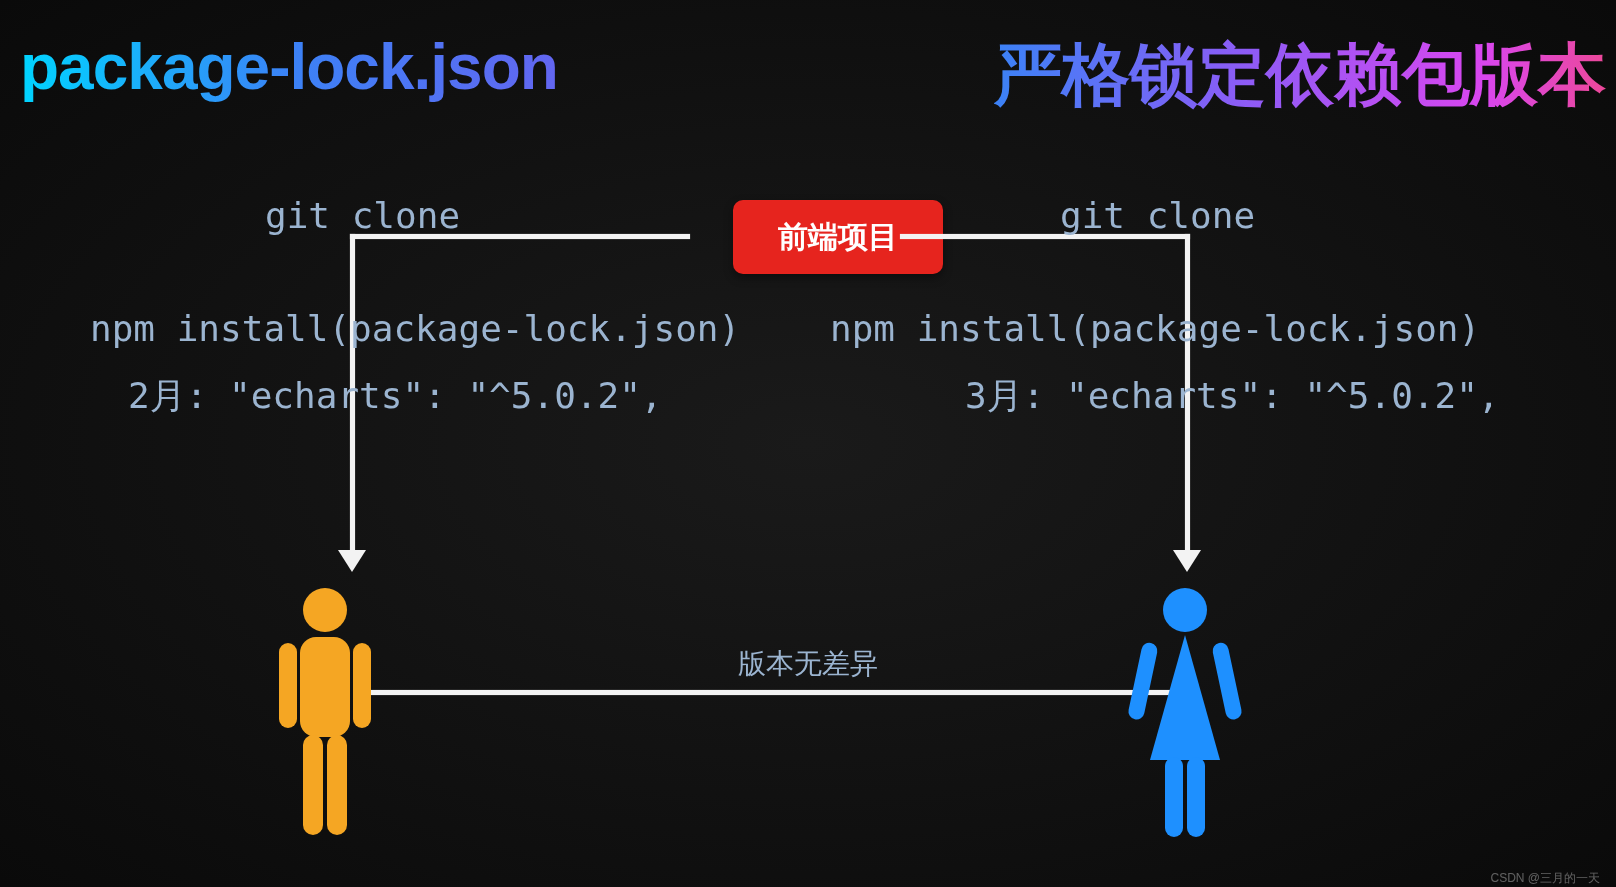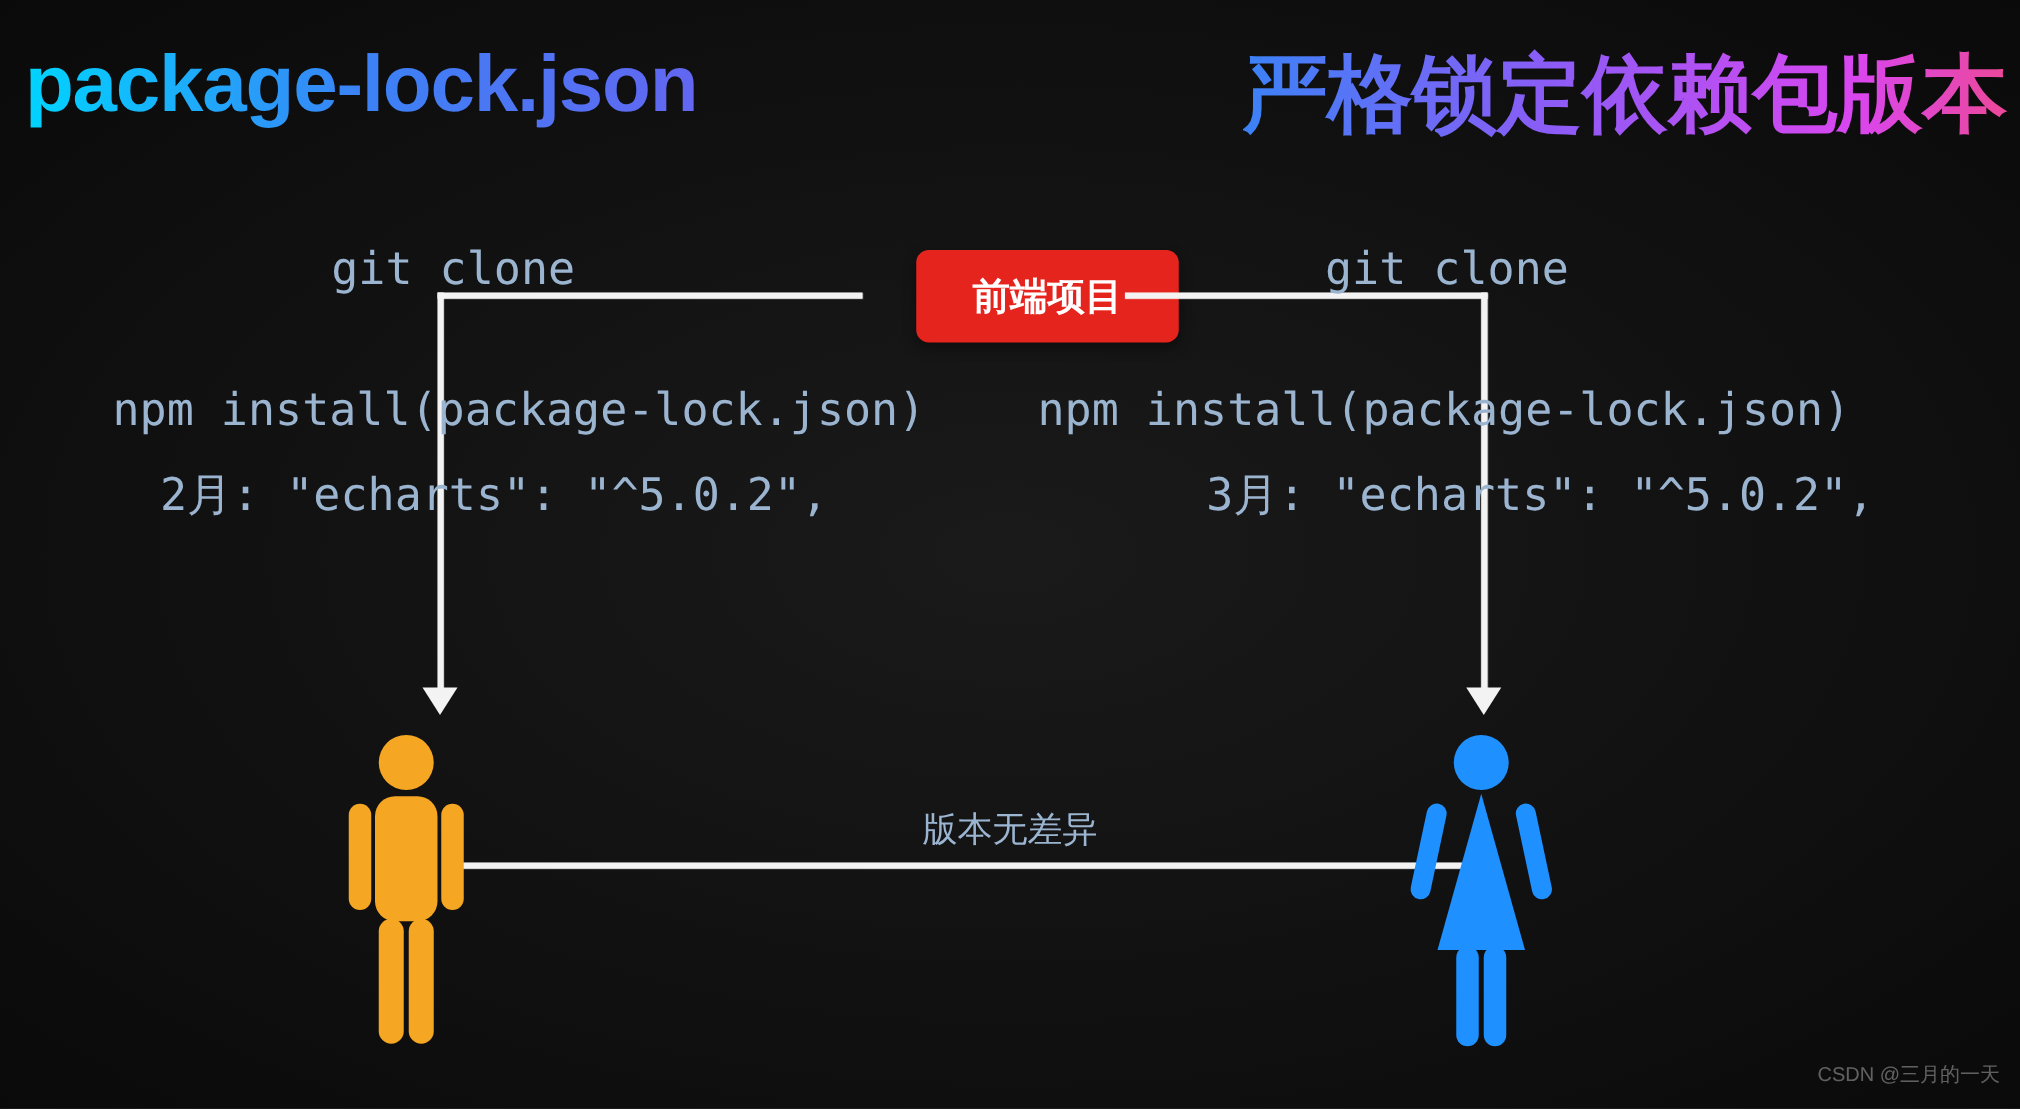--- a/index.html
+++ b/index.html
@@ -107,24 +107,24 @@
     position: absolute;
     top: 585px;
     width: 120px;
     height: 260px;
   }
   .person-left  { left: 265px; }
   .person-right { left: 1125px; }
 
   .watermark {
     position: absolute;
-    bottom: 16px;
+    bottom: 0;
     right: 16px;
     color: rgba(255,255,255,.35);
-    font-size: 16px;
+    font-size: 12px;
     font-family: sans-serif;
   }
 </style>
 </head>
 <body>
 
 <div class="stage">
 
   <div class="title-left">package-lock.json</div>
   <div class="title-right">严格锁定依赖包版本</div>

